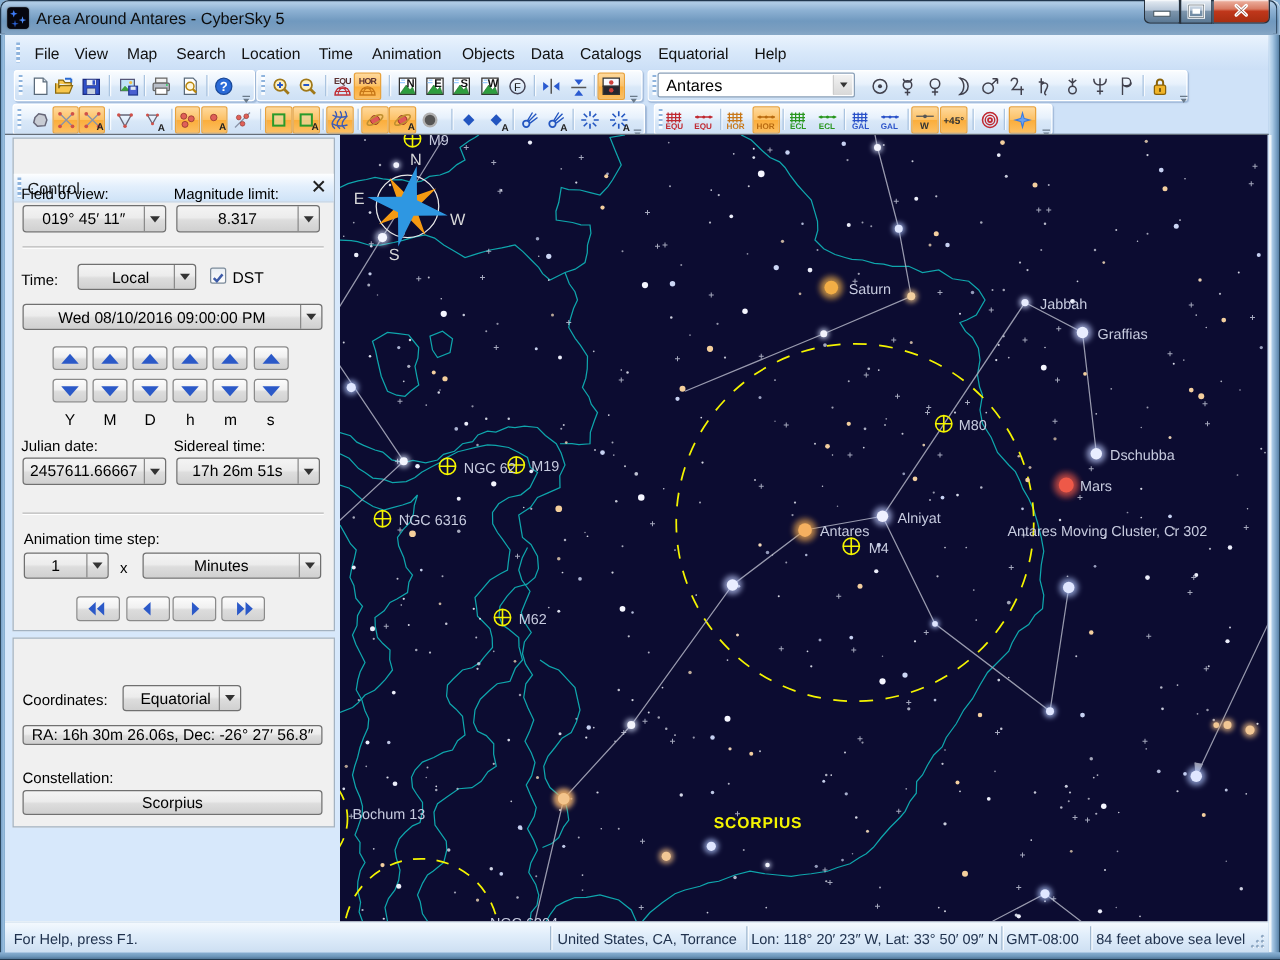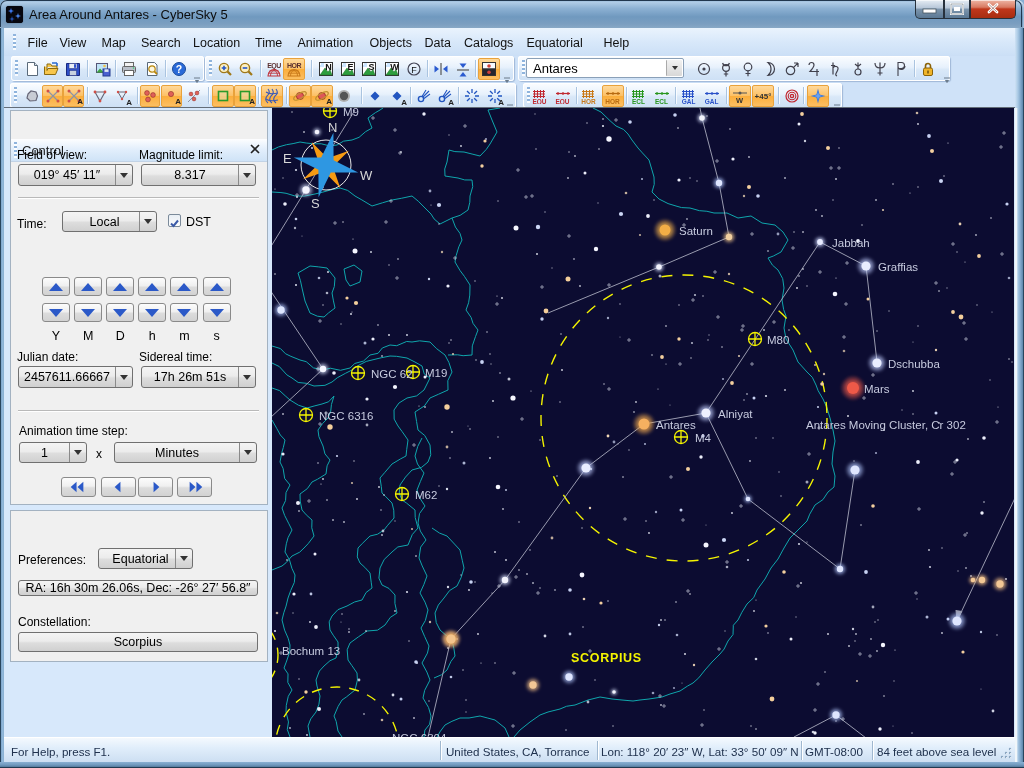--- a/index.html
+++ b/index.html
@@ -653,20 +653,26 @@
       <div class="txt">Local</div>
       <div class="darr">
         <div class="tri-dn"></div>
       </div>
     </div>
     <div style="position:absolute;left:157px;top:103px;width:13px;height:13px;background:linear-gradient(180deg,#e8eef4,#fdfdfd);border:1px solid #7b8a9a;border-radius:2px;">
 <svg width="11" height="11">
         <path d="M2 5.5 L4.5 8 L9 2.5" fill="none" stroke="#3c5ba8" stroke-width="2"></path>
       </svg></div>
     <div class="plabel" style="left:175px;top:104px;font-size:12.5px;">DST</div>
+    <div class="dbtn" style="left:7px;top:132px;width:240px;height:21px;font-size:12.5px;">
+      <div class="txt">Wed 08/10/2016 09:00:00 PM</div>
+      <div class="darr">
+        <div class="tri-dn"></div>
+      </div>
+    </div>
     <div class="spin" style="left:31.0px;top:166px;">
       <div class="btri-up"></div>
     </div>
     <div class="spin" style="left:31.0px;top:192px;">
       <div class="btri-dn"></div>
     </div>
     <div class="spin" style="left:63.1px;top:166px;">
       <div class="btri-up"></div>
     </div>
     <div class="spin" style="left:63.1px;top:192px;">
@@ -746,21 +752,21 @@
         <path d="M15 3.5 L21 9 L15 14.5 Z" fill="#2b59c8"></path>
       </svg>
     </div>
     <div class="spin" style="left:166px;top:366px;width:35px;height:20px;">
       <svg width="34" height="18" viewBox="0 0 34 18">
         <path d="M12 3.5 L18 9 L12 14.5 Z M19 3.5 L25 9 L19 14.5 Z" fill="#2b59c8"></path>
       </svg>
     </div>
   </div>
 <div class="panel" style="top:510px;height:152px;">
-    <div class="plabel" style="left:7px;top:42px;">Preferences:</div>
+    <div class="plabel" style="left:7px;top:42px;">Coordinates:</div>
     <div class="dbtn left" style="left:87px;top:37px;width:95px;height:21px;font-size:12.5px;">
       <div class="txt">Equatorial</div>
       <div class="darr">
         <div class="tri-dn"></div>
       </div>
     </div>
     <div class="dbtn" style="left:7px;top:69px;width:240px;height:16px;font-size:12.5px;">
       <div class="txt">RA: 16h 30m 26.06s, Dec: -26° 27′ 56.8″</div>
     </div>
     <div class="plabel" style="left:7px;top:104px;">Constellation:</div>

